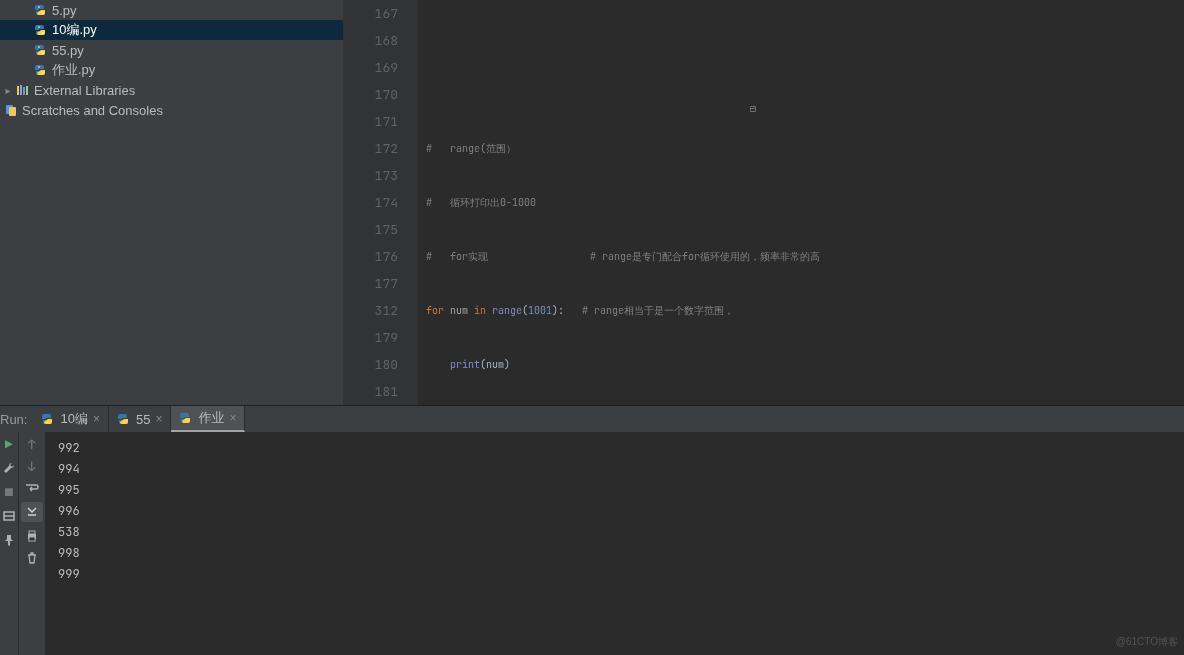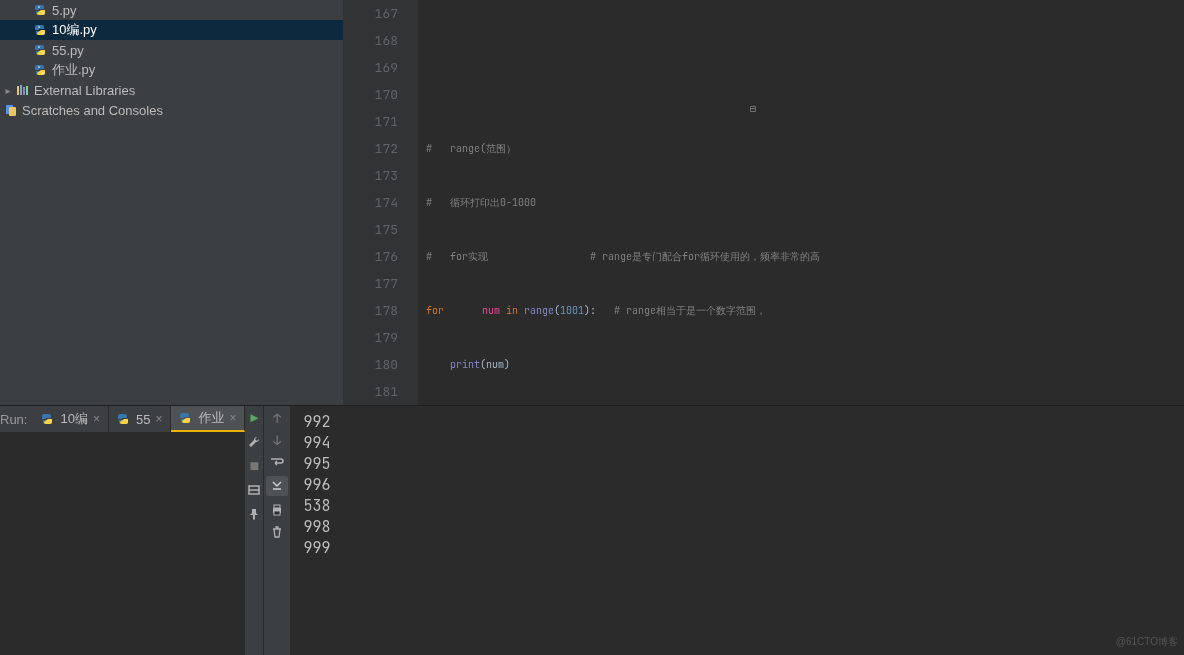--- a/index.html
+++ b/index.html
@@ -97,35 +97,35 @@
     height: 27px;
     line-height: 27px;
   }
   .code-line {
     height: 27px;
   }
   .kw { color: #cc7832; }
   .fn { color: #8888c6; }
   .num { color: #6897bb; }
   .cmt { color: #808080; }
-  .ident { color: #ec4899; margin-left: 32px; }
+  .ident { color: #a3a3a3; }
   .fold-icon {
     position: absolute;
     left: 407px;
     top: 102px;
     width: 10px;
     height: 10px;
     color: #888;
     font-size: 10px;
   }
   .run-panel {
     flex: 1;
     background: #2b2b2b;
     display: flex;
-    flex-direction: row;
+    flex-direction: column;
     border-top: 1px solid #1e1f22;
   }
   .run-tabs {
     height: 26px;
     background: #3c3f41;
     display: flex;
     align-items: center;
     font-family: "Segoe UI", Arial, sans-serif;
     font-size: 13px;
     color: #bbbbbb;
@@ -138,21 +138,21 @@
     height: 26px;
     display: flex;
     align-items: center;
     gap: 5px;
     padding: 0 8px;
     cursor: pointer;
     border-right: 1px solid #2b2b2b;
   }
   .run-tab.active {
     background: #4e5254;
-    border-bottom: 2px solid #eab308;
+    border-bottom: 2px solid #a3a3a3;
   }
   .tab-close {
     color: #888;
     font-size: 12px;
   }
   .run-body {
     flex: 1;
     display: flex;
   }
   .run-toolbar-left {
@@ -186,21 +186,21 @@
   }
   .tb-icon.boxed {
     background: #4e5254;
     border-radius: 2px;
     width: 22px;
     height: 20px;
   }
   .console {
     flex: 1;
     padding: 6px 12px;
-    font-size: 15px;
+    font-size: 12px;
     line-height: 21px;
     color: #bbbbbb;
     font-family: "JetBrains Mono", Consolas, monospace;
   }
   .watermark {
     position: absolute;
     right: 6px;
     bottom: 6px;
     color: #555;
     font-size: 10px;
@@ -286,21 +286,21 @@
       <div class="ln">168</div>
       <div class="ln">169</div>
       <div class="ln">170</div>
       <div class="ln">171</div>
       <div class="ln">172</div>
       <div class="ln">173</div>
       <div class="ln">174</div>
       <div class="ln">175</div>
       <div class="ln">176</div>
       <div class="ln">177</div>
-      <div class="ln">178</div>
+      <div class="ln">312</div>
       <div class="ln">179</div>
       <div class="ln">180</div>
       <div class="ln">181</div>
     </div>
     <span class="fold-icon">⊟</span>
     <div class="code-area">
 <div class="code-line"></div>
 <div class="code-line"></div>
 <div class="code-line"><span class="cmt">#   range(范围）</span></div>
 <div class="code-line"><span class="cmt">#   循环打印出0-1000</span></div>

